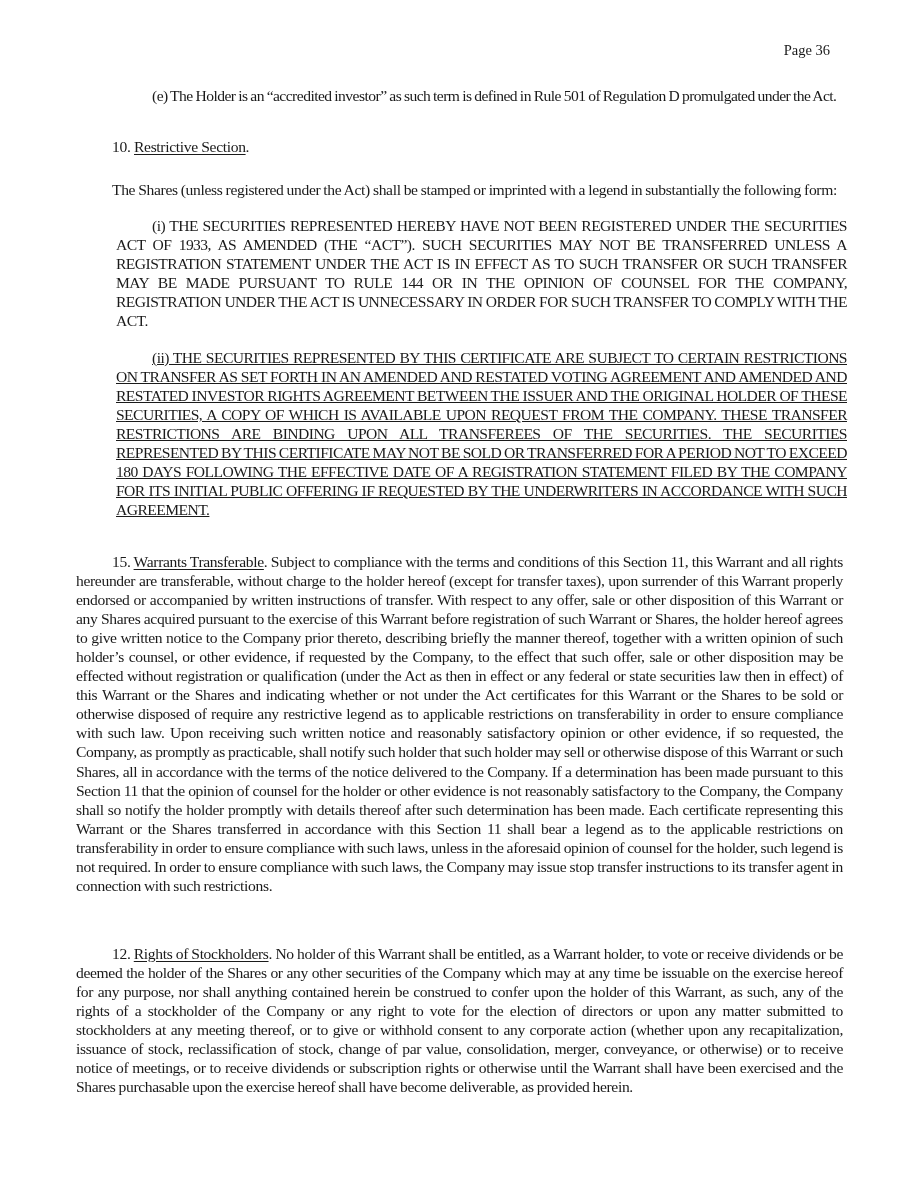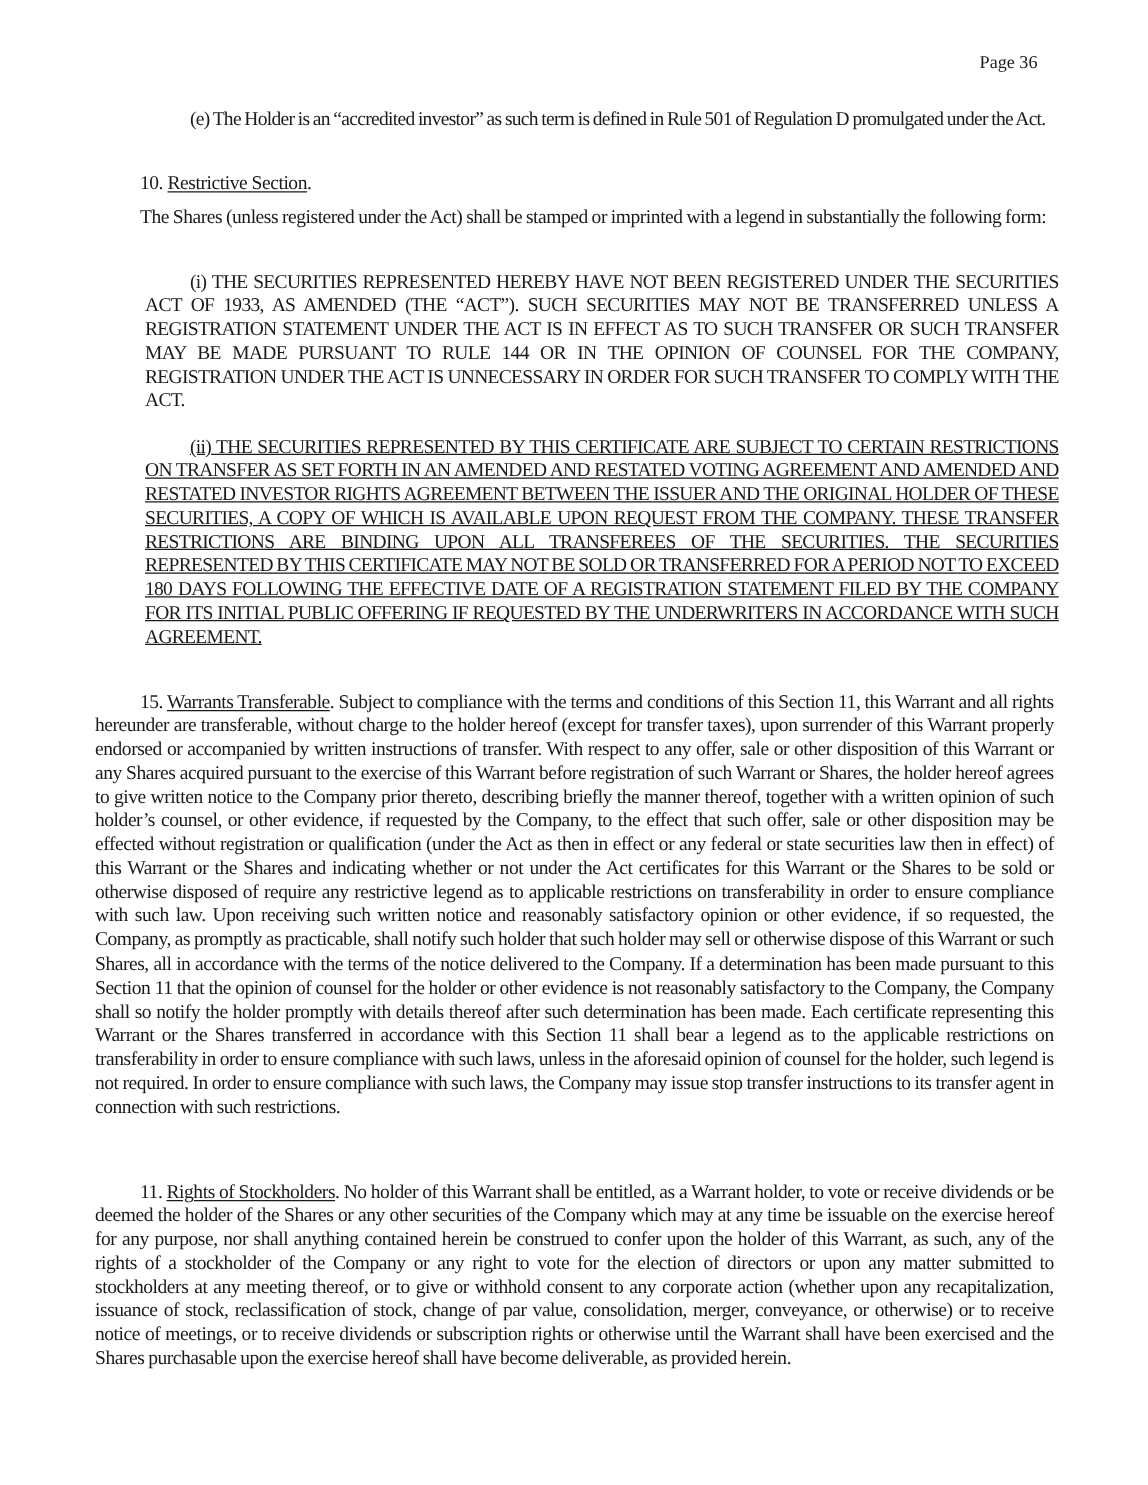--- a/index.html
+++ b/index.html
@@ -20,33 +20,33 @@
 
 <div class="p legend" style="top:86px;">
   <span class="ind"></span><span>(e) The Holder is an “accredited investor” as such term is defined in Rule 501 of Regulation D promulgated under the Act.</span>
 </div>
 
 <div class="h" style="top:138px;">
   <span>10.</span>
   <span class="u">Restrictive Section</span><span>.</span>
 </div>
 
-<div class="p" style="top:164px;">
+<div class="p" style="top:180px;">
   <span class="ind"></span><span>The Shares (unless registered under the Act) shall be stamped or imprinted with a legend in substantially the following form:</span>
 </div>
 
 <div class="p legend" style="top:216px;">
   <span class="ind"></span><span>(i) THE SECURITIES REPRESENTED HEREBY HAVE NOT BEEN REGISTERED UNDER THE SECURITIES ACT OF 1933, AS AMENDED (THE “ACT”). SUCH SECURITIES MAY NOT BE TRANSFERRED UNLESS A REGISTRATION STATEMENT UNDER THE ACT IS IN EFFECT AS TO SUCH TRANSFER OR SUCH TRANSFER MAY BE MADE PURSUANT TO RULE 144 OR IN THE OPINION OF COUNSEL FOR THE COMPANY, REGISTRATION UNDER THE ACT IS UNNECESSARY IN ORDER FOR SUCH TRANSFER TO COMPLY WITH THE ACT.</span>
 </div>
 
 <div class="p legend" style="top:348px;text-decoration:underline;">
   <span class="ind"></span><span>(ii) THE SECURITIES REPRESENTED BY THIS CERTIFICATE ARE SUBJECT TO CERTAIN RESTRICTIONS ON TRANSFER AS SET FORTH IN AN AMENDED AND RESTATED VOTING AGREEMENT AND AMENDED AND RESTATED INVESTOR RIGHTS AGREEMENT BETWEEN THE ISSUER AND THE ORIGINAL HOLDER OF THESE SECURITIES, A COPY OF WHICH IS AVAILABLE UPON REQUEST FROM THE COMPANY. THESE TRANSFER RESTRICTIONS ARE BINDING UPON ALL TRANSFEREES OF THE SECURITIES. THE SECURITIES REPRESENTED BY THIS CERTIFICATE MAY NOT BE SOLD OR TRANSFERRED FOR A PERIOD NOT TO EXCEED 180 DAYS FOLLOWING THE EFFECTIVE DATE OF A REGISTRATION STATEMENT FILED BY THE COMPANY FOR ITS INITIAL PUBLIC OFFERING IF REQUESTED BY THE UNDERWRITERS IN ACCORDANCE WITH SUCH AGREEMENT.</span>
 </div>
 
 <div class="p" style="top:552px;">
   <span class="ind"></span><span>15.</span>
   <span class="u">Warrants Transferable</span><span>. Subject to compliance with the terms and conditions of this Section 11, this Warrant and all rights hereunder are transferable, without charge to the holder hereof (except for transfer taxes), upon surrender of this Warrant properly endorsed or accompanied by written instructions of transfer. With respect to any offer, sale or other disposition of this Warrant or any Shares acquired pursuant to the exercise of this Warrant before registration of such Warrant or Shares, the holder hereof agrees to give written notice to the Company prior thereto, describing briefly the manner thereof, together with a written opinion of such holder’s counsel, or other evidence, if requested by the Company, to the effect that such offer, sale or other disposition may be effected without registration or qualification (under the Act as then in effect or any federal or state securities law then in effect) of this Warrant or the Shares and indicating whether or not under the Act certificates for this Warrant or the Shares to be sold or otherwise disposed of require any restrictive legend as to applicable restrictions on transferability in order to ensure compliance with such law. Upon receiving such written notice and reasonably satisfactory opinion or other evidence, if so requested, the Company, as promptly as practicable, shall notify such holder that such holder may sell or otherwise dispose of this Warrant or such Shares, all in accordance with the terms of the notice delivered to the Company. If a determination has been made pursuant to this Section 11 that the opinion of counsel for the holder or other evidence is not reasonably satisfactory to the Company, the Company shall so notify the holder promptly with details thereof after such determination has been made. Each certificate representing this Warrant or the Shares transferred in accordance with this Section 11 shall bear a legend as to the applicable restrictions on transferability in order to ensure compliance with such laws, unless in the aforesaid opinion of counsel for the holder, such legend is not required. In order to ensure compliance with such laws, the Company may issue stop transfer instructions to its transfer agent in connection with such restrictions.</span>
 </div>
 
 <div class="p" style="top:944px;">
-  <span class="ind"></span><span>11.</span>
+  <span class="ind"></span><span>12.</span>
   <span class="u">Rights of Stockholders</span><span>. No holder of this Warrant shall be entitled, as a Warrant holder, to vote or receive dividends or be deemed the holder of the Shares or any other securities of the Company which may at any time be issuable on the exercise hereof for any purpose, nor shall anything contained herein be construed to confer upon the holder of this Warrant, as such, any of the rights of a stockholder of the Company or any right to vote for the election of directors or upon any matter submitted to stockholders at any meeting thereof, or to give or withhold consent to any corporate action (whether upon any recapitalization, issuance of stock, reclassification of stock, change of par value, consolidation, merger, conveyance, or otherwise) or to receive notice of meetings, or to receive dividends or subscription rights or otherwise until the Warrant shall have been exercised and the Shares purchasable upon the exercise hereof shall have become deliverable, as provided herein.</span>
 </div>
 
 </body></html>

